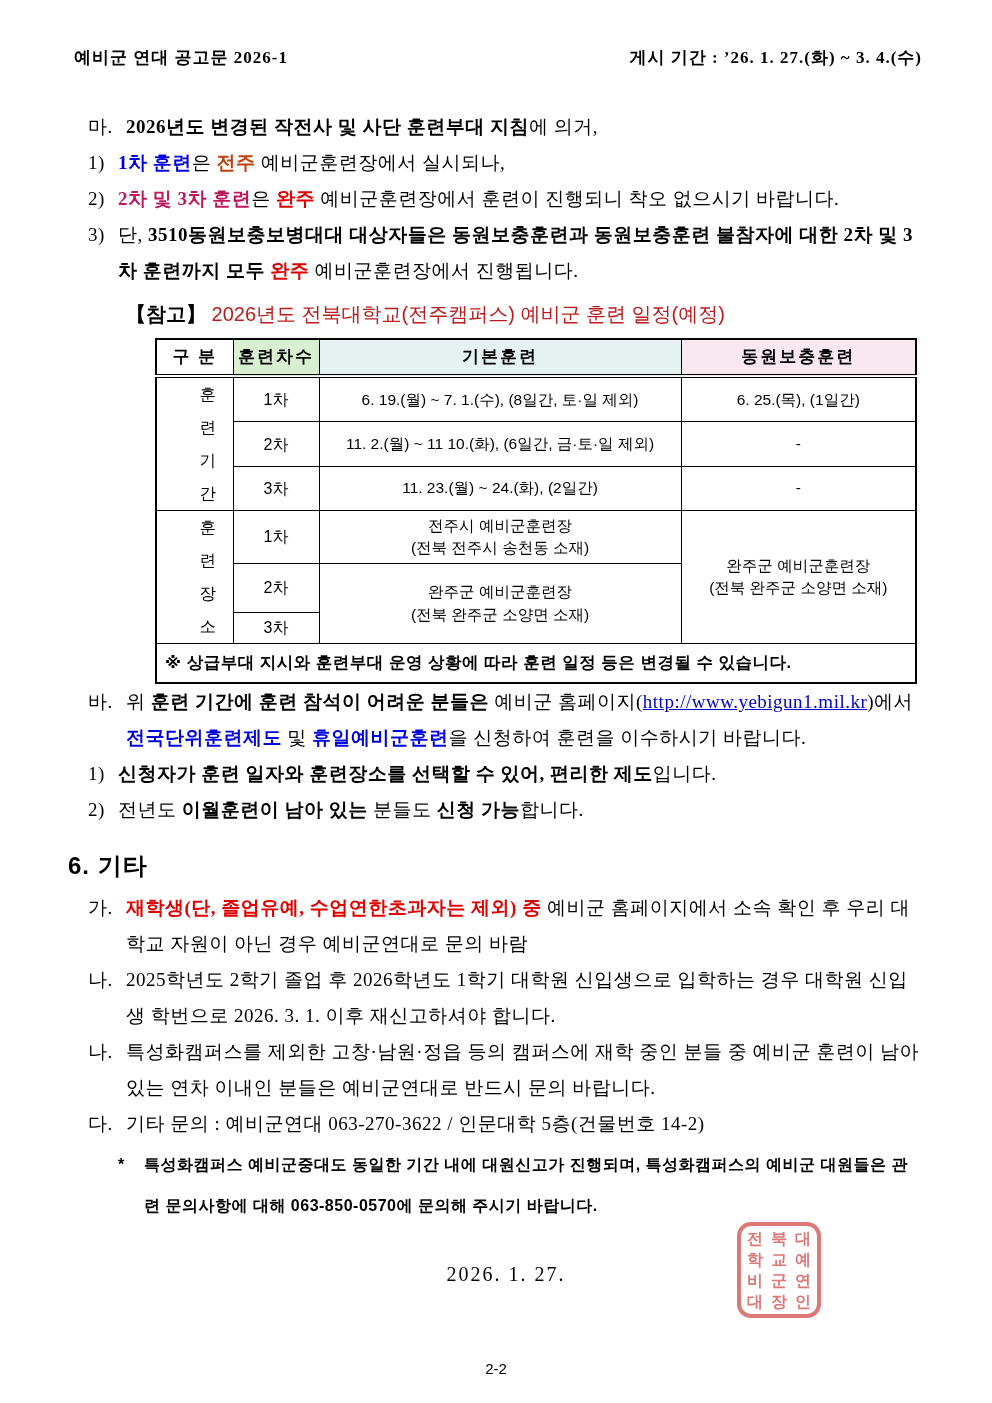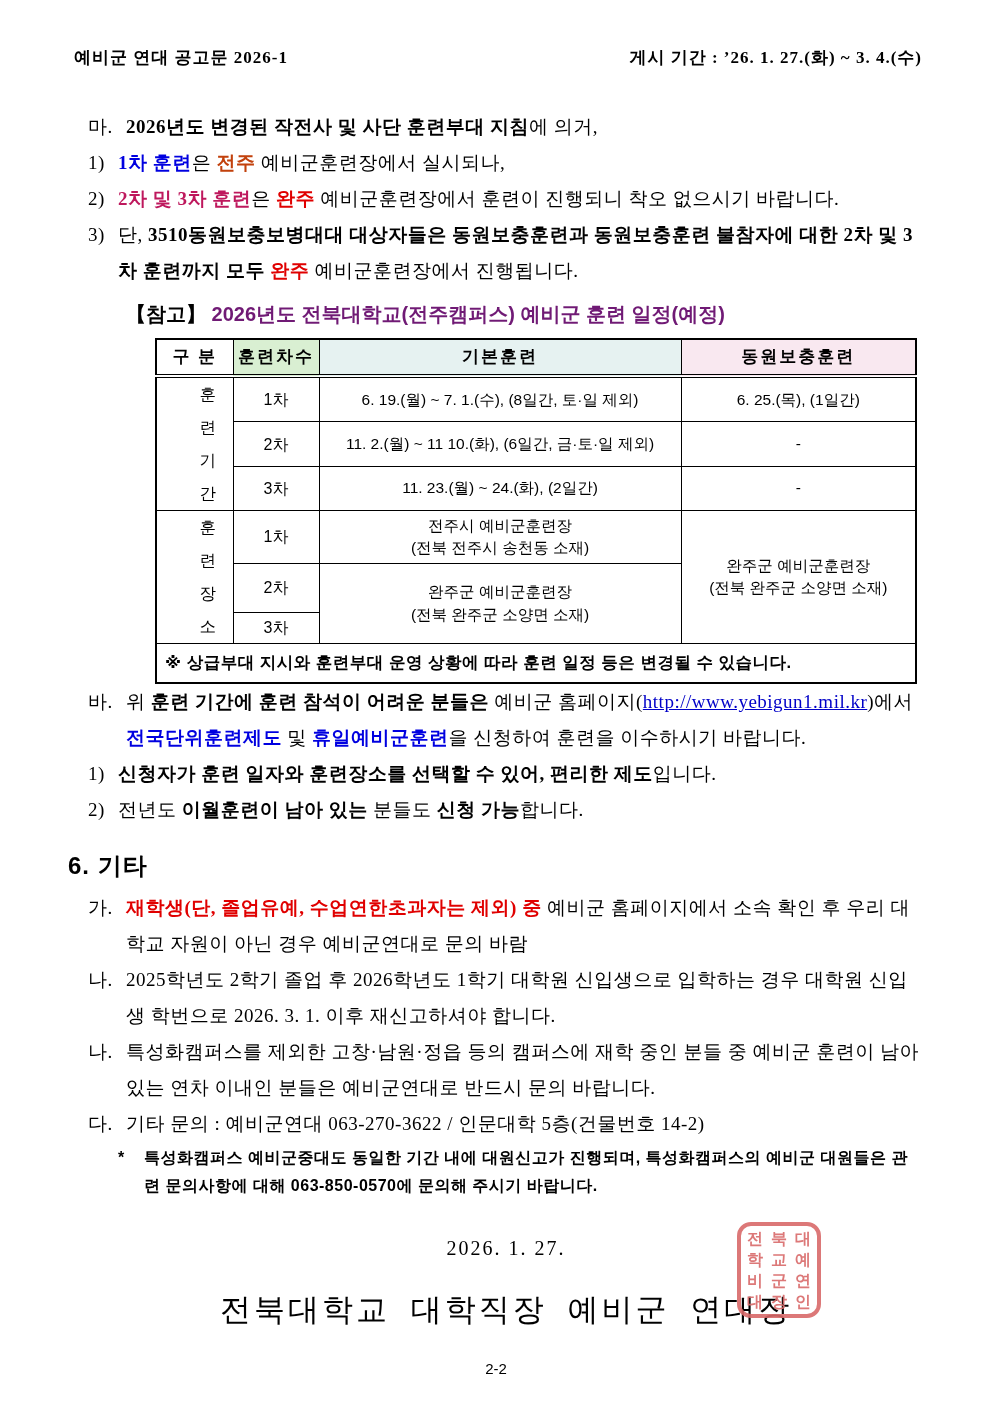--- a/index.html
+++ b/index.html
@@ -42,21 +42,21 @@
   tr.pl3 td{height:30px;}
   tr.noterow td{
     height:38px; text-align:left; font-weight:bold; font-size:16.5px;
     padding:0 8px; letter-spacing:.5px;
   }
   .sec-ba{margin-top:21px;}
   .gita-heading{
     margin:20px 0 6px -20px; font-weight:bold; font-size:24px; letter-spacing:1px;
   }
   .footnote{
-    margin:2px 0 0 30px; font-size:16px; font-weight:bold; line-height:28px;
+    margin:2px 0 0 30px; font-size:16px; font-weight:bold; line-height:41px;
     padding-left:26px; text-indent:-26px; letter-spacing:.5px;
   }
   .date-line{margin-top:30px; text-align:center; font-size:20px; letter-spacing:2px;}
   .signature{
     margin-top:26px; text-align:center; font-size:31px; letter-spacing:3px; word-spacing:10px;
   }
   .seal{
     position:absolute; left:737px; top:1222px; width:72px; height:84px;
     border:4px solid var(--seal); border-radius:14px;
     display:grid; grid-template-columns:repeat(3,1fr); place-items:center;
@@ -81,21 +81,21 @@
   <div class="content">
 
     <p class="para hang38"><span class="lbl w38">마.</span><span><span style="font-weight: bold;">2026년도 변경된 작전사 및 사단 훈련부대 지침</span><span>에 의거,</span></span></p>
 
     <p class="para hang30 indent1"><span class="lbl w30">1)</span><span><span style="font-weight: bold; color: rgb(0, 0, 224);">1차 훈련</span><span>은 </span><span style="font-weight: bold; color: #c2410c;">전주</span><span> 예비군훈련장에서 실시되나,</span></span></p>
 
     <p class="para hang30 indent1"><span class="lbl w30">2)</span><span><span style="font-weight: bold; color: #be185d; margin-top: 12px;">2차 및 3차 훈련</span><span>은 </span><span style="font-weight: bold; color: rgb(224, 0, 0);">완주</span><span> 예비군훈련장에서 훈련이 진행되니 착오 없으시기 바랍니다.</span></span></p>
 
     <p class="para hang30 indent1"><span class="lbl w30">3)</span><span><span>단, </span><span style="font-weight: bold;">3510동원보충보병대대 대상자들은 동원보충훈련과 동원보충훈련 불참자에 대한 2차 및 3차 훈련까지 모두 </span><span style="font-weight: bold; color: rgb(224, 0, 0);">완주</span><span> 예비군훈련장에서 진행됩니다.</span></span></p>
 
-    <div class="chamgo gothic"><span style="font-weight: bold;">【참고】 </span><span style="font-weight: bold; color: #701a75; text-align: center;">2026년도 전북대학교(전주캠퍼스) 예비군 훈련 일정(예정)</span></div>
+    <div class="chamgo gothic"><span style="font-weight: bold;">【참고】 </span><span style="font-weight: normal; color: #b91c1c; text-align: center;">2026년도 전북대학교(전주캠퍼스) 예비군 훈련 일정(예정)</span></div>
 
     <table class="schedule">
       <colgroup>
         <col style="width:77px">
           <col style="width:86px">
           <col style="width:362px">
           <col style="width:235px">
       </colgroup>
       <tbody>
           <tr>
@@ -157,21 +157,20 @@
     <p class="para hang38"><span class="lbl w38">나.</span><span><span>2025학년도 2학기 졸업 후 2026학년도 1학기 대학원 신입생으로 입학하는 경우 대학원 신입생 학번으로 2026. 3. 1. 이후 재신고하셔야 합니다.</span></span></p>
 
     <p class="para hang38"><span class="lbl w38">나.</span><span><span>특성화캠퍼스를 제외한 고창·남원·정읍 등의 캠퍼스에 재학 중인 분들 중 예비군 훈련이 남아 있는 연차 이내인 분들은 예비군연대로 반드시 문의 바랍니다.</span></span></p>
 
     <p class="para hang38"><span class="lbl w38">다.</span><span><span>기타 문의 : 예비군연대 063-270-3622 / 인문대학 5층(건물번호 14-2)</span></span></p>
 
     <p class="footnote gothic"><span class="lbl w26">*</span><span><span style="font-weight: bold;">특성화캠퍼스 예비군중대도 동일한 기간 내에 대원신고가 진행되며, 특성화캠퍼스의 예비군 대원들은 관련 문의사항에 대해 063-850-0570에 문의해 주시기 바랍니다.</span></span></p>
 
     <div class="date-line">2026. 1. 27.</div>
 
-    <div class="signature">전북대학교 대학직장 예비군 연대장</div>
 
   </div>
 
   <div class="seal">
       <span>전</span>
       <span>북</span>
       <span>대</span>
       <span>학</span>
       <span>교</span>
       <span>예</span>

